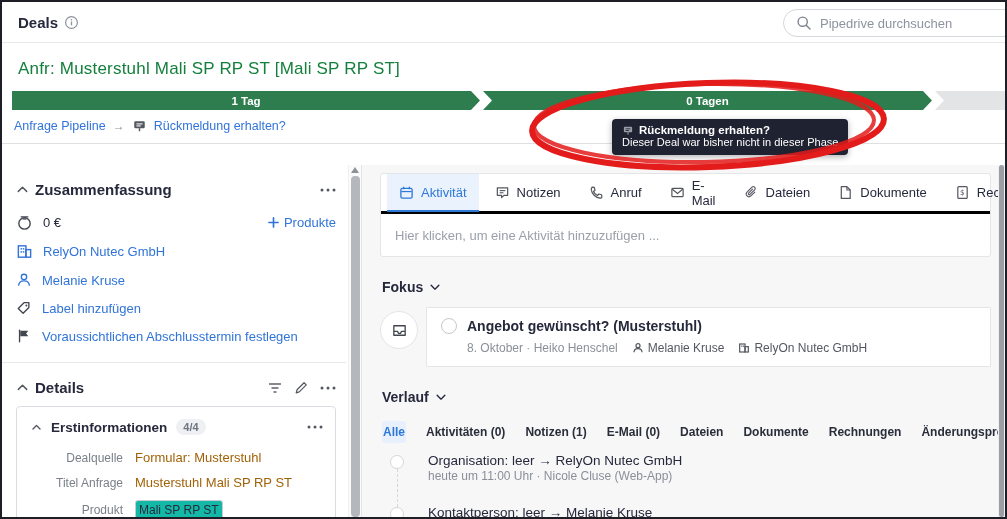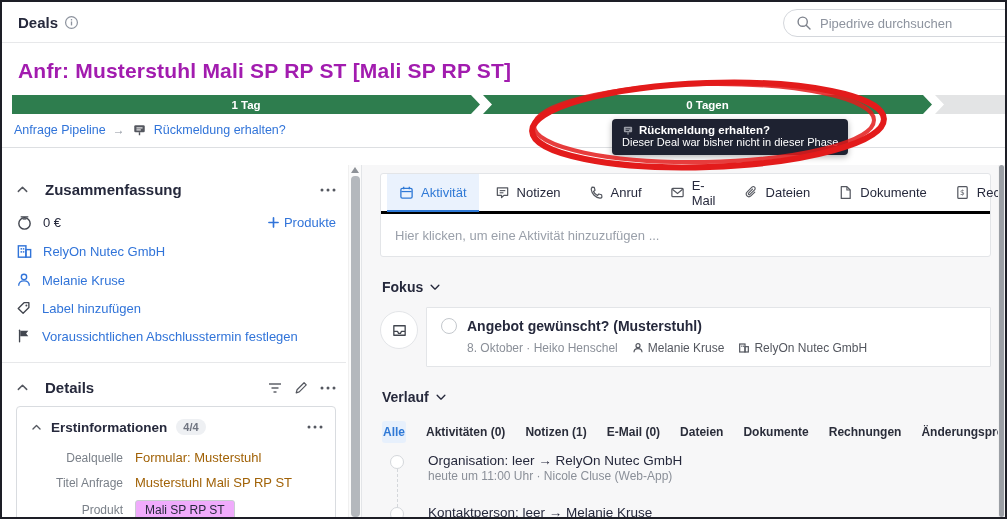--- a/index.html
+++ b/index.html
@@ -9,21 +9,21 @@
 
   
   .topbar { height:41px; display:flex; align-items:center; padding:0 16px; border-bottom:1px solid #e7e8ea; position:relative; }
   .topbar-title { font-size:15px; font-weight:700; color:#26293c; display:flex; align-items:center; gap:6px; }
   .icon { display:inline-flex; align-items:center; justify-content:center; flex:0 0 auto; }
   .search-pill { position:absolute; left:781px; top:7px; width:246px; height:28px; border:1px solid #d4d7dc; border-radius:15px; display:flex; align-items:center; gap:8px; padding:0 12px; background:#fff; }
   .search-pill input { border:none; outline:none; font-size:13px; color:#7f1d1d; width:160px; font-family:inherit; background:transparent; }
   .search-pill input::placeholder { color:#8d939e; }
 
   
-  .deal-title { font-size:21px; font-weight:700; color:#a21caf; padding:16px 16px 12px 16px; letter-spacing:.2px; }
+  .deal-title { font-size:17px; font-weight:400; color:#15803d; padding:16px 16px 12px 16px; letter-spacing:.2px; }
 
   
   .pipeline { display:flex; gap:3px; height:19px; margin-left:10px; overflow:hidden; }
   .stage { color:#fff; font-size:11.5px; font-weight:700; display:flex; align-items:center; justify-content:center; }
   .stage.green { background:#2e7d4e; }
   .stage.future { background:#e3e4e5; }
   .stage.first { clip-path:polygon(0 0, calc(100% - 9px) 0, 100% 50%, calc(100% - 9px) 100%, 0 100%); flex:0 0 468px; }
   .stage.mid { clip-path:polygon(0 0, calc(100% - 9px) 0, 100% 50%, calc(100% - 9px) 100%, 0 100%, 9px 50%); flex:0 0 449px; }
   .stage.last { clip-path:polygon(0 0, 100% 0, 100% 100%, 0 100%, 9px 50%); flex:1 0 auto; }
 
@@ -36,37 +36,37 @@
   .content { position:absolute; top:163px; left:0; right:0; bottom:0; display:flex; }
   .sidebar { width:346px; background:#fff; padding:0 2px 0 14px; overflow:hidden; }
   .side-scrollbar { width:13px; background:#fbfbfb; border-left:1px solid #f0f0f0; position:relative; }
   .side-scrollbar .arrow { position:absolute; top:2px; left:2px; width:0; height:0; border-left:4px solid transparent; border-right:4px solid transparent; border-bottom:6px solid #8e9298; }
   .side-scrollbar .thumb { position:absolute; top:11px; bottom:0; left:2px; width:9px; background:#b4b8bd; border-radius:4px; }
   .main { flex:1; background:#f7f7f8; border-left:1px solid #e3e5e8; padding:8px 6px 0 18px; position:relative; overflow:hidden; }
   .main-scrollbar { width:7px; background:#f1f1f2; position:relative; }
   .main-scrollbar .thumb { position:absolute; top:0; bottom:0; left:1px; width:5px; background:#9b9fa5; border-radius:3px; }
 
   
-  .side-section-head { display:flex; align-items:center; gap:16px; margin:16px 0 10px 0; }
+  .side-section-head { display:flex; align-items:center; gap:6px; margin:16px 0 10px 0; }
   .side-section-head .title { font-size:15px; font-weight:700; color:#26293c; flex:1; }
   .head-icons { display:flex; align-items:center; gap:12px; padding-right:10px; }
   .summary-row { display:flex; align-items:center; gap:10px; padding:6px 0; font-size:13px; min-height:26px; }
   .summary-row .lbl { color:#26293c; }
   .summary-row a { color:#3174d9; text-decoration:none; cursor:pointer; }
   .summary-row .right { margin-left:auto; padding-right:10px; font-weight:500; display:flex; align-items:center; gap:5px; color:#3174d9; }
   .side-divider { border-top:1px solid #e7e8ea; margin:12px 0 0 -14px; }
 
   .details-card { border:1px solid #d9dce0; border-radius:4px; margin:10px 10px 0 0; background:#fff; height:140px; }
   .card-head { display:flex; align-items:center; gap:9px; padding:12px 12px 10px 14px; }
   .card-head .title { font-size:13.5px; font-weight:700; color:#26293c; }
   .badge { background:#eef0f3; color:#6f7480; font-size:11px; font-weight:700; border-radius:9px; padding:2px 7px; }
   .field-row { display:flex; align-items:center; gap:12px; padding:5px 10px; }
   .field-row .flabel { width:96px; text-align:right; font-size:12px; color:#7a8089; flex:0 0 96px; }
   .field-row .fvalue { font-size:13px; color:#a16207; }
-  .chip { display:inline-block; border:1px solid #c9cdd2; border-radius:3px; padding:2px 9px; font-size:12px; color:#26293c; background:#f0abfc; cursor:pointer; }
+  .chip { display:inline-block; border:1px solid #c9cdd2; border-radius:3px; padding:2px 3px; font-size:12px; color:#26293c; background:#14b8a6; cursor:pointer; }
 
   
   .activity-card { background:#fff; border:1px solid #e3e5e8; border-radius:3px; margin-right:1px; }
   .tabs { display:flex; align-items:stretch; gap:4px; padding:0 6px; border-bottom:3px solid #000000; height:40px; }
   .tab { display:flex; align-items:center; gap:7px; padding:0 12px; font-size:13px; color:#26293c; cursor:pointer; position:relative; }
   .tab.active { color:#2f79d6; background:#eaf2fd; font-weight:500; }
   .tab.active::after { content:""; position:absolute; left:0; right:0; bottom:-1px; height:2px; background:#2f79d6; }
   .activity-input { padding:12px 14px; }
   .activity-input input { width:100%; border:none; outline:none; font-size:13px; color:#42464f; font-family:inherit; background:transparent; }
   .activity-input input::placeholder { color:#9aa0aa; }

